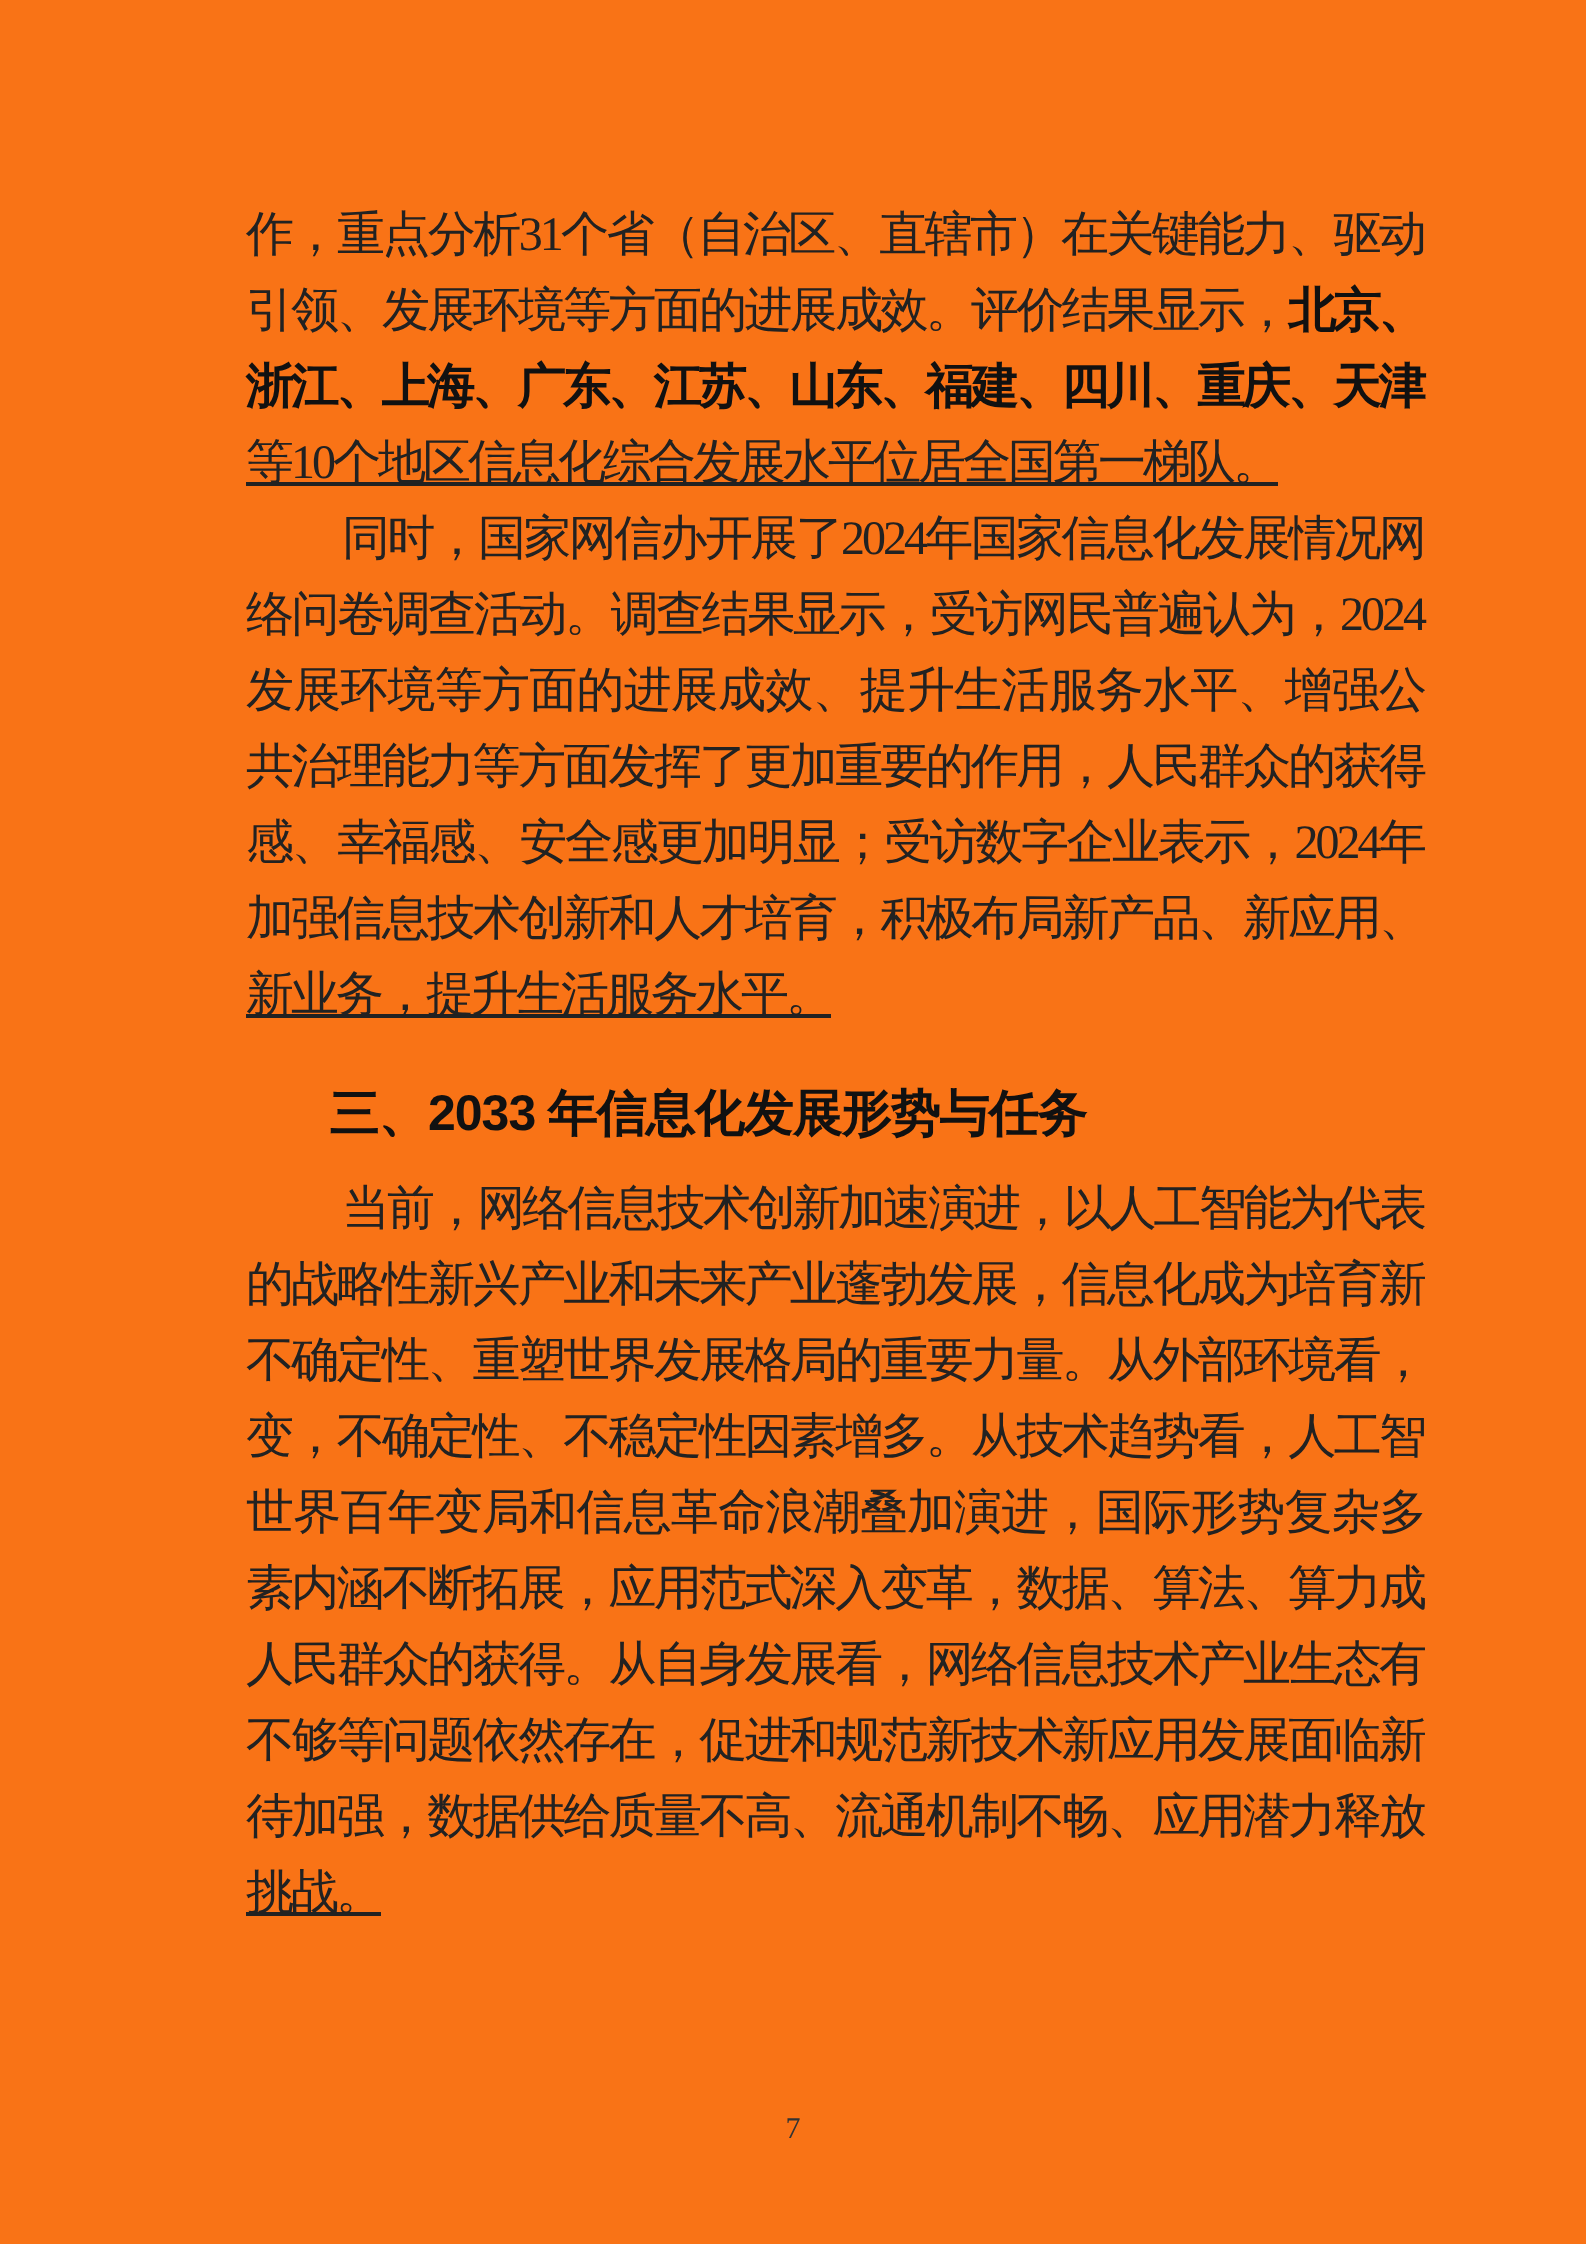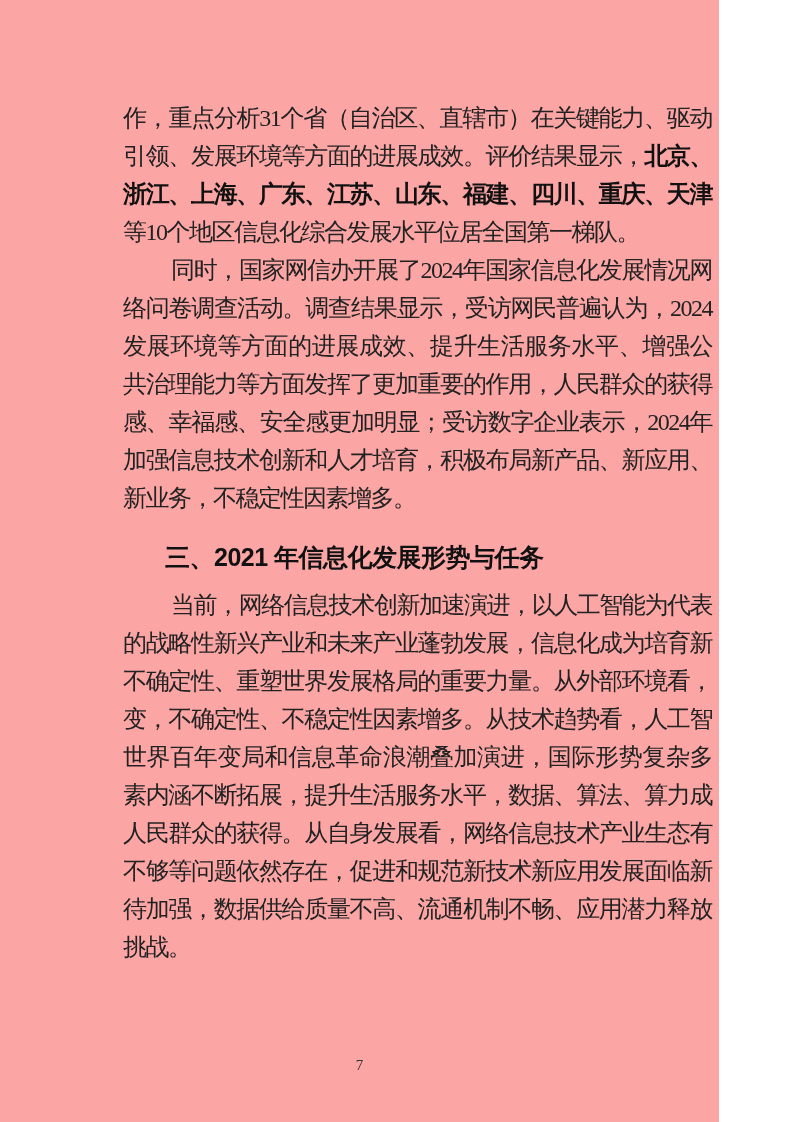--- a/index.html
+++ b/index.html
@@ -2,23 +2,23 @@
 <html><head>
 <meta charset="utf-8">
 <style>
   html, body {
     margin: 0;
     padding: 0;
     background: #ffffff;
   }
   .page {
     position: relative;
-    width: 719px;
+    width: 793px;
     height: 1122px;
-    background: #fca5a5;
+    background: #f97316;
     overflow: hidden;
     font-family: "Liberation Serif", "DejaVu Serif", serif;
     color: #222222;
   }
   .text-column {
     position: absolute;
     left: 123px;
     top: 99px;
     width: 589px;
   }
@@ -27,20 +27,21 @@
     line-height: 38px;
     height: 38px;
     letter-spacing: -1.5px;
     text-align: justify;
     text-align-last: justify;
     overflow: visible;
   }
   .line.last {
     text-align: left;
     text-align-last: left;
+    text-decoration: underline;
   }
   .line.indent {
     text-indent: 48px;
   }
   .line.heading {
     font-family: "Liberation Sans", "DejaVu Sans", sans-serif;
     font-weight: 700;
     font-size: 25px;
     letter-spacing: -0.5px;
     color: #111111;
@@ -74,27 +75,27 @@
       <div class="line"><span>作，重点分析31个省（自治区、直辖市）在关键能力、驱动</span></div>
       <div class="line"><span>引领、发展环境等方面的进展成效。评价结果显示，</span><span class="em">北京、</span></div>
       <div class="line"><span class="em">浙江、上海、广东、江苏、山东、福建、四川、重庆、天津</span></div>
       <div class="line last"><span>等10个地区信息化综合发展水平位居全国第一梯队。</span></div>
       <div class="line indent"><span>同时，国家网信办开展了2024年国家信息化发展情况网</span></div>
       <div class="line"><span>络问卷调查活动。调查结果显示，受访网民普遍认为，2024</span></div>
       <div class="line"><span>发展环境等方面的进展成效、提升生活服务水平、增强公</span></div>
       <div class="line"><span>共治理能力等方面发挥了更加重要的作用，人民群众的获得</span></div>
       <div class="line"><span>感、幸福感、安全感更加明显；受访数字企业表示，2024年</span></div>
       <div class="line"><span>加强信息技术创新和人才培育，积极布局新产品、新应用、</span></div>
-      <div class="line last"><span>新业务，不稳定性因素增多。</span></div>
-      <div class="line heading"><span>三、2021 年信息化发展形势与任务</span></div>
+      <div class="line last"><span>新业务，提升生活服务水平。</span></div>
+      <div class="line heading"><span>三、2033 年信息化发展形势与任务</span></div>
       <div class="line indent"><span>当前，网络信息技术创新加速演进，以人工智能为代表</span></div>
       <div class="line"><span>的战略性新兴产业和未来产业蓬勃发展，信息化成为培育新</span></div>
       <div class="line"><span>不确定性、重塑世界发展格局的重要力量。从外部环境看，</span></div>
       <div class="line"><span>变，不确定性、不稳定性因素增多。从技术趋势看，人工智</span></div>
       <div class="line"><span>世界百年变局和信息革命浪潮叠加演进，国际形势复杂多</span></div>
-      <div class="line"><span>素内涵不断拓展，提升生活服务水平，数据、算法、算力成</span></div>
+      <div class="line"><span>素内涵不断拓展，应用范式深入变革，数据、算法、算力成</span></div>
       <div class="line"><span>人民群众的获得。从自身发展看，网络信息技术产业生态有</span></div>
       <div class="line"><span>不够等问题依然存在，促进和规范新技术新应用发展面临新</span></div>
       <div class="line"><span>待加强，数据供给质量不高、流通机制不畅、应用潜力释放</span></div>
       <div class="line last"><span>挑战。</span></div>
     </div>
   <div class="page-number">7</div>
 </div>
 
 </body></html>

